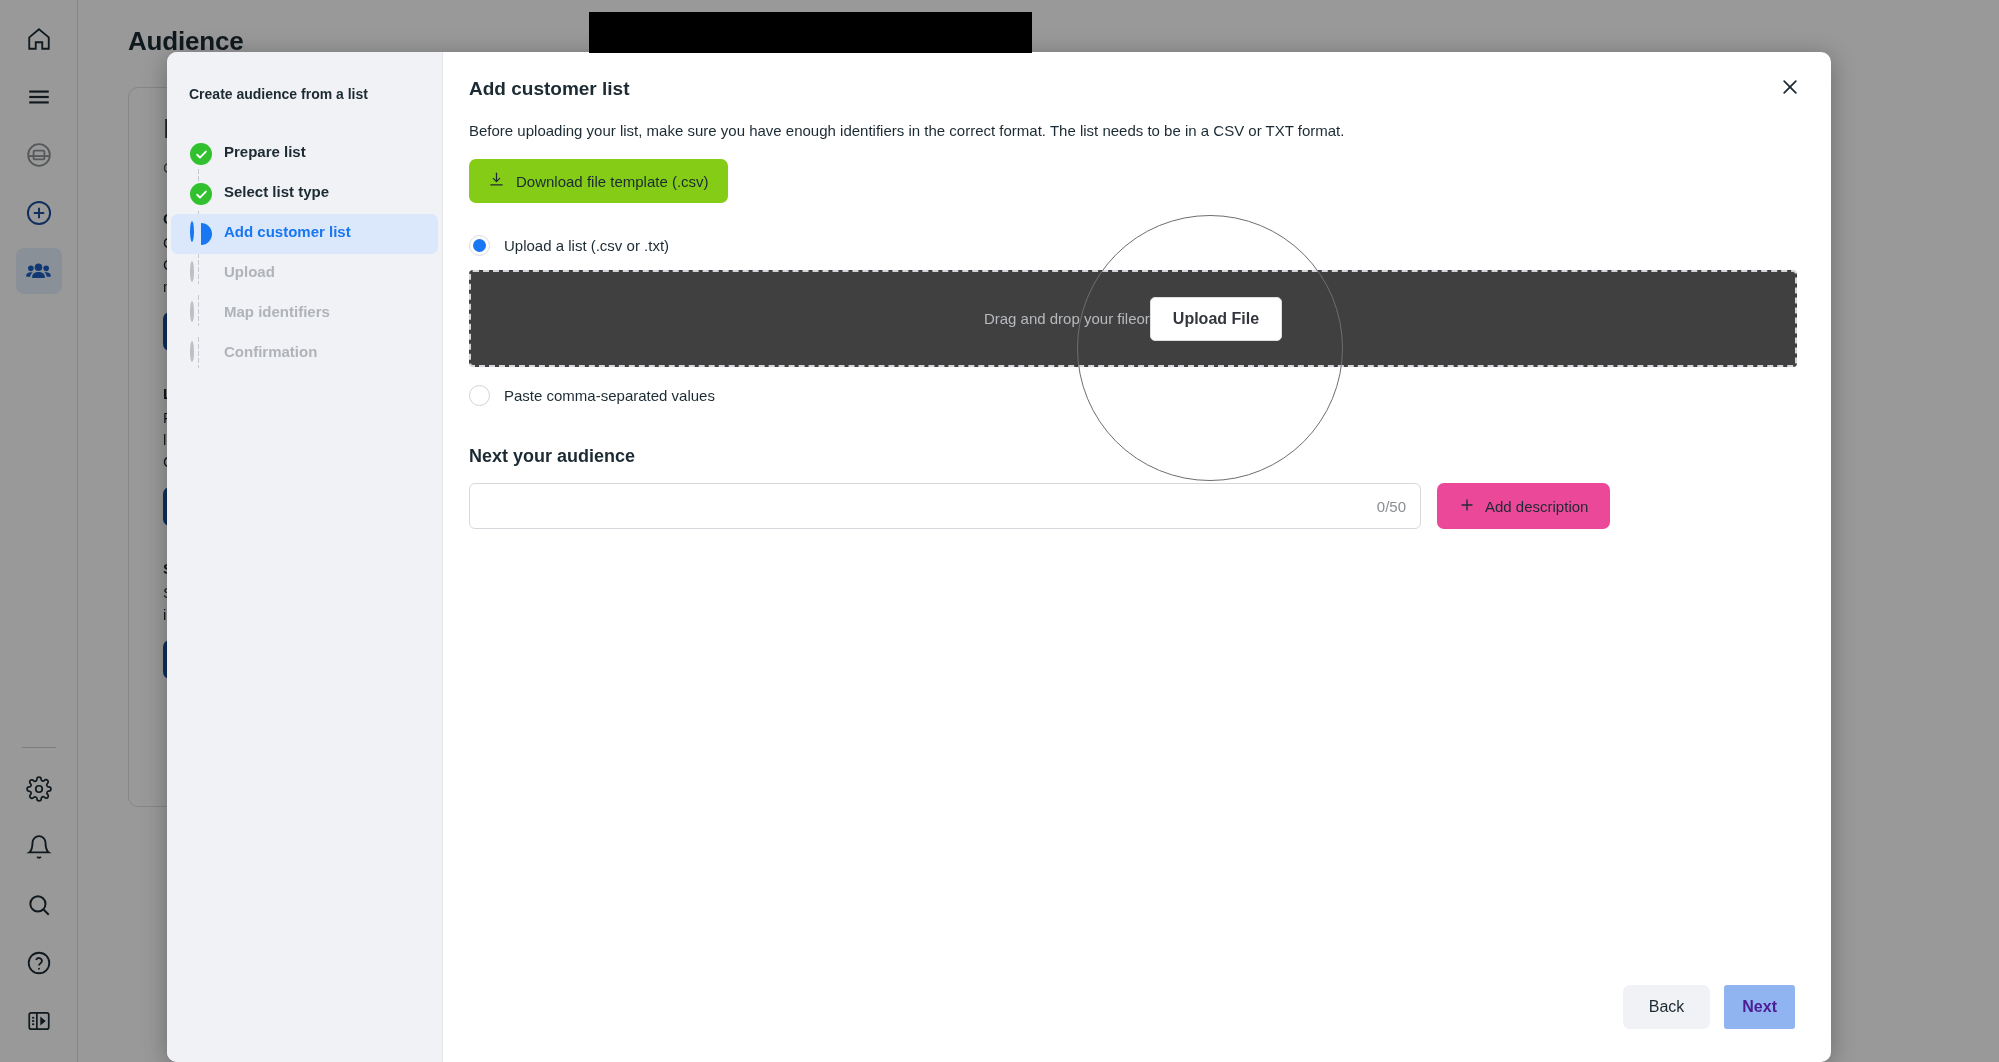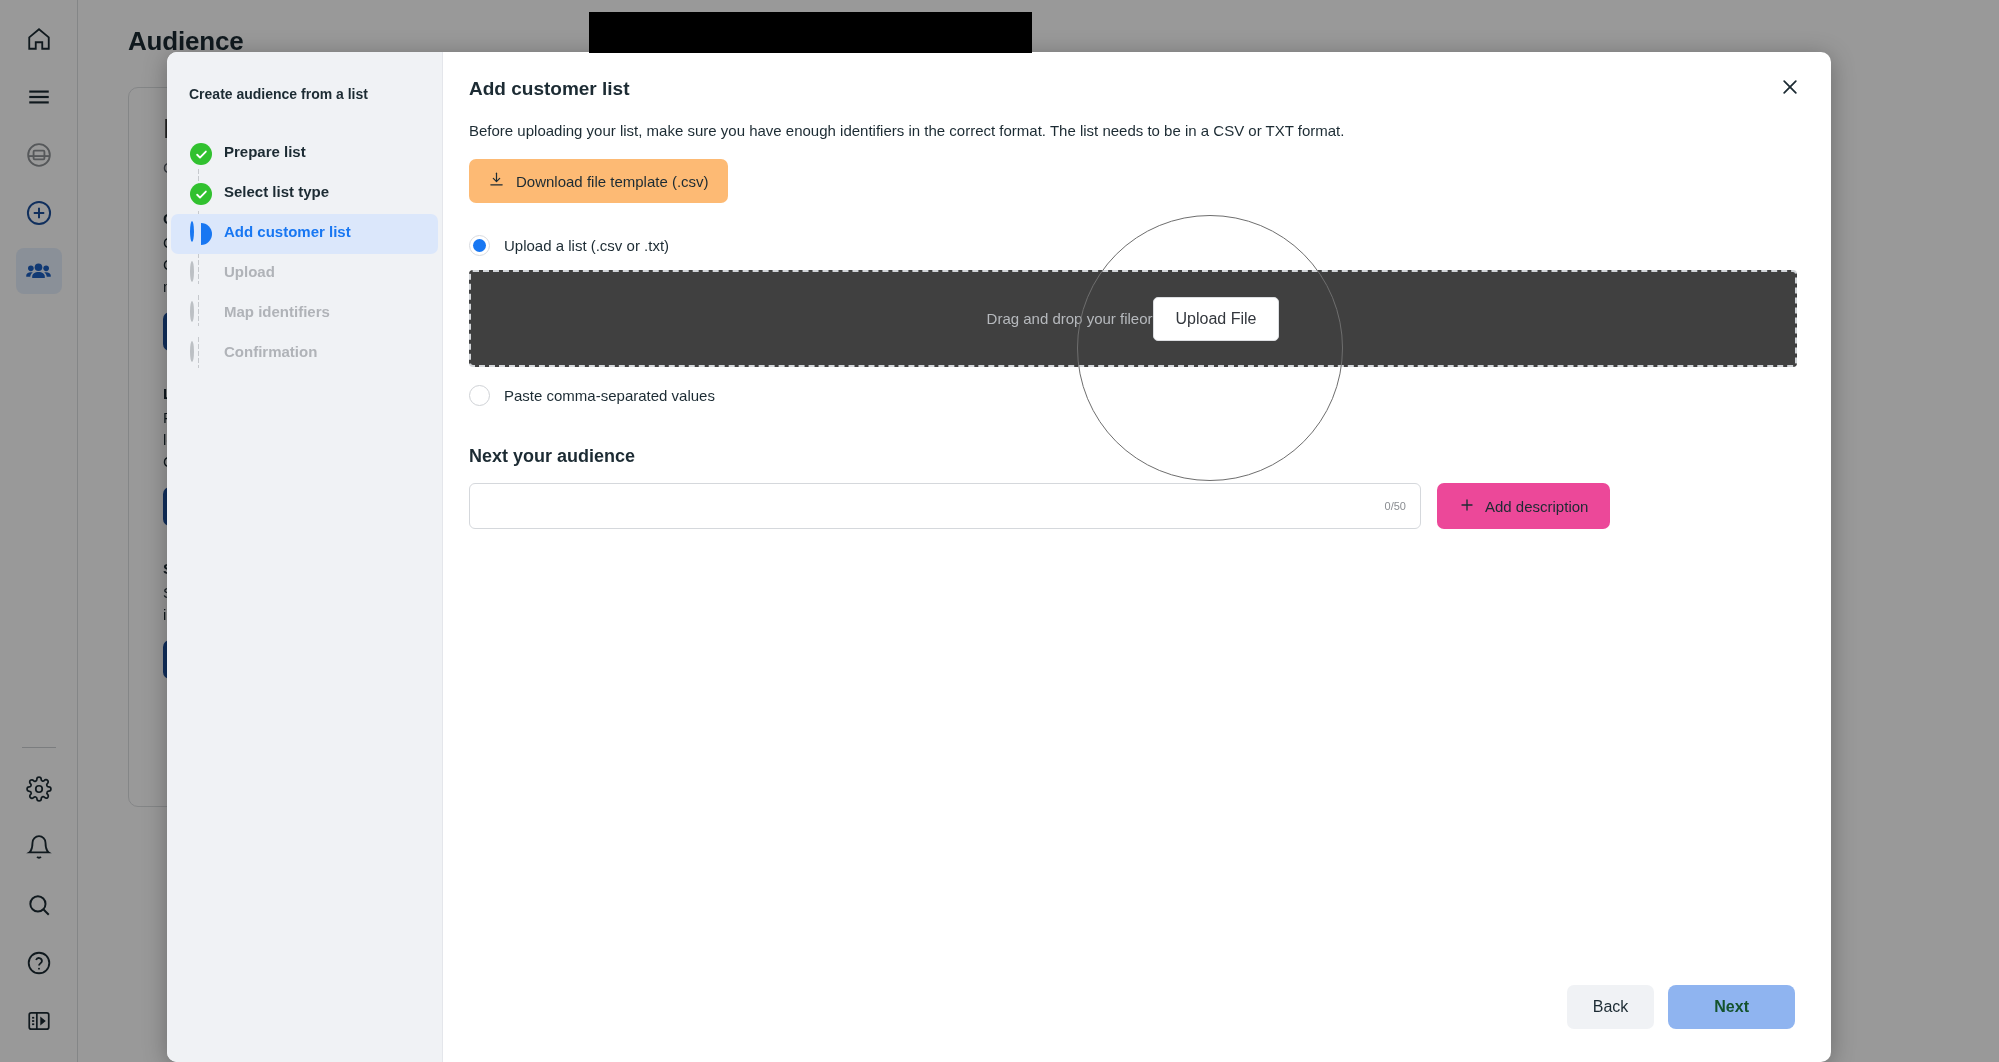--- a/index.html
+++ b/index.html
@@ -119,21 +119,21 @@
   .modal-close {
     position: absolute; right: 24px; top: 18px; width: 34px; height: 34px;
     display: flex; align-items: center; justify-content: center;
     border-radius: 50%; cursor: pointer; color: #1c2b33;
   }
   .modal-h1 { font-size: 19px; font-weight: bold; color: #1c2b33; margin-bottom: 22px; }
   .modal-desc { font-size: 15px; color: #1c2b33; margin-bottom: 20px; }
 
   .dl-btn {
     display: inline-flex; align-items: center; gap: 11px;
-    background: #fdba74; border: none; border-radius: 7px;
+    background: #84cc16; border: none; border-radius: 7px;
     padding: 12px 19px; font-size: 15px; color: #1c2b33; cursor: pointer;
     font-family: inherit;
   }
 
   .radio-row { display: flex; align-items: center; gap: 14px; margin: 32px 0 14px 0; cursor: pointer; }
   .radio {
     width: 21px; height: 21px; flex: 0 0 21px; border-radius: 50%;
     border: 1.5px solid #cfd2d6; background: #fff;
     display: flex; align-items: center; justify-content: center;
   }
@@ -143,58 +143,58 @@
 
   .dropzone {
     height: 97px; border: 2px dashed #d3d6da; border-radius: 4px;
     background: #404040; display: flex; align-items: center; justify-content: center;
     gap: 0; margin-bottom: 18px;
   }
   .dz-text { font-size: 15px; color: #b6b9bd; }
   .dz-or { font-size: 15px; color: #b6b9bd; }
   .dz-btn {
     background: #fff; border: 1px solid #dcdee1; border-radius: 5px;
-    padding: 12px 22px; font-size: 16px; font-weight: normal; color: #33373d;
+    padding: 12px 22px; font-size: 16px; font-weight: bold; color: #33373d;
     cursor: pointer; font-family: inherit;
   }
 
   .section-h { font-size: 18px; font-weight: bold; color: #1c2b33; margin: 40px 0 16px 0; }
   .name-row { display: flex; align-items: stretch; gap: 16px; }
   .name-input-wrap {
     flex: 0 0 952px; height: 46px; position: relative;
     border: 1px solid #d5d8dc; border-radius: 6px; background: #fff;
   }
   .name-input {
     width: 100%; height: 100%; border: none; outline: none; background: transparent;
     padding: 0 72px 0 14px; font-size: 15px; color: #1c2b33; font-family: inherit;
   }
   .counter {
     position: absolute; right: 14px; top: 50%; transform: translateY(-50%);
-    font-size: 11px; color: #8a8d91;
+    font-size: 15px; color: #8a8d91;
   }
   .add-desc-btn {
     display: inline-flex; align-items: center; gap: 10px;
     background: #ec4899; border: none; border-radius: 7px;
     padding: 0 22px; font-size: 15px; color: #1c2b33; cursor: pointer;
     font-family: inherit; height: 46px;
   }
 
   .modal-footer {
     position: absolute; left: 0; right: 0; bottom: 0; height: 92px;
     display: flex; align-items: center; justify-content: flex-end;
     gap: 14px; padding: 0 36px 18px 0;
   }
   .btn-back {
     background: #f0f2f5; border: none; border-radius: 7px; cursor: pointer;
     padding: 13px 26px; font-size: 16px; color: #1c2b33; font-family: inherit;
   }
   .btn-next {
-    background: #8fb4f0; border: none; border-radius: 8px; cursor: not-allowed;
-    padding: 13px 46px; font-size: 16px; font-weight: bold;
-    color: #14532d; font-family: inherit;
+    background: #8fb4f0; border: none; border-radius: 3px; cursor: not-allowed;
+    padding: 13px 18px; font-size: 16px; font-weight: bold;
+    color: #4c1d95; font-family: inherit;
   }
 
   
   .annot-circle {
     position: absolute; left: 1077px; top: 215px;
     width: 266px; height: 266px; border-radius: 50%;
     border: 1.6px solid #6e6e6e; z-index: 60; pointer-events: none;
     background: transparent;
   }
 </style>

